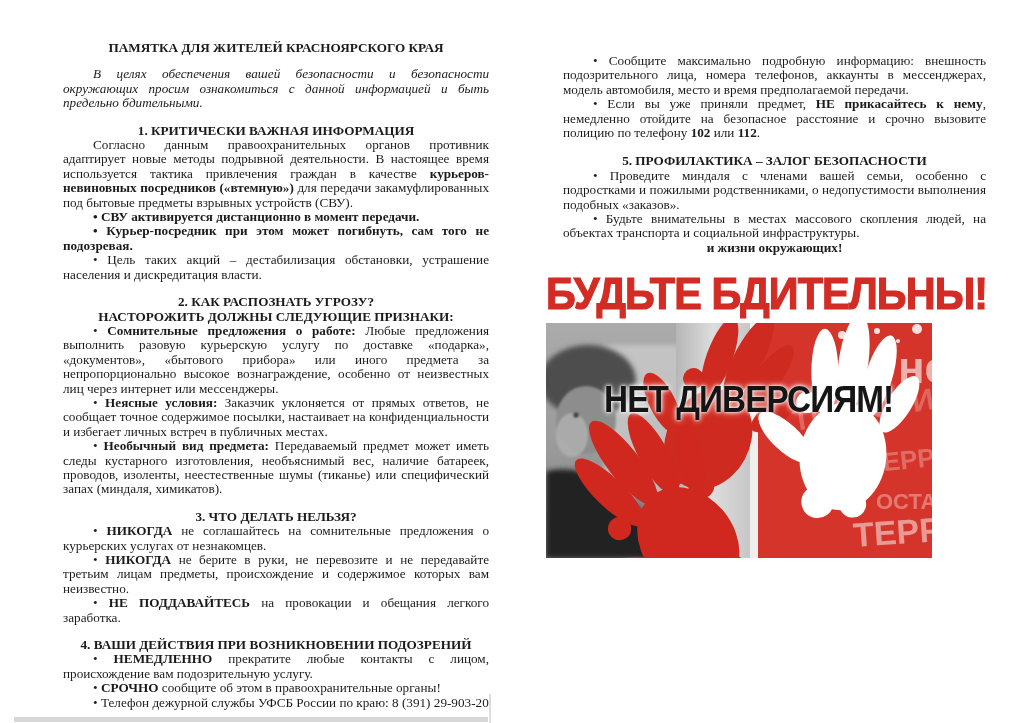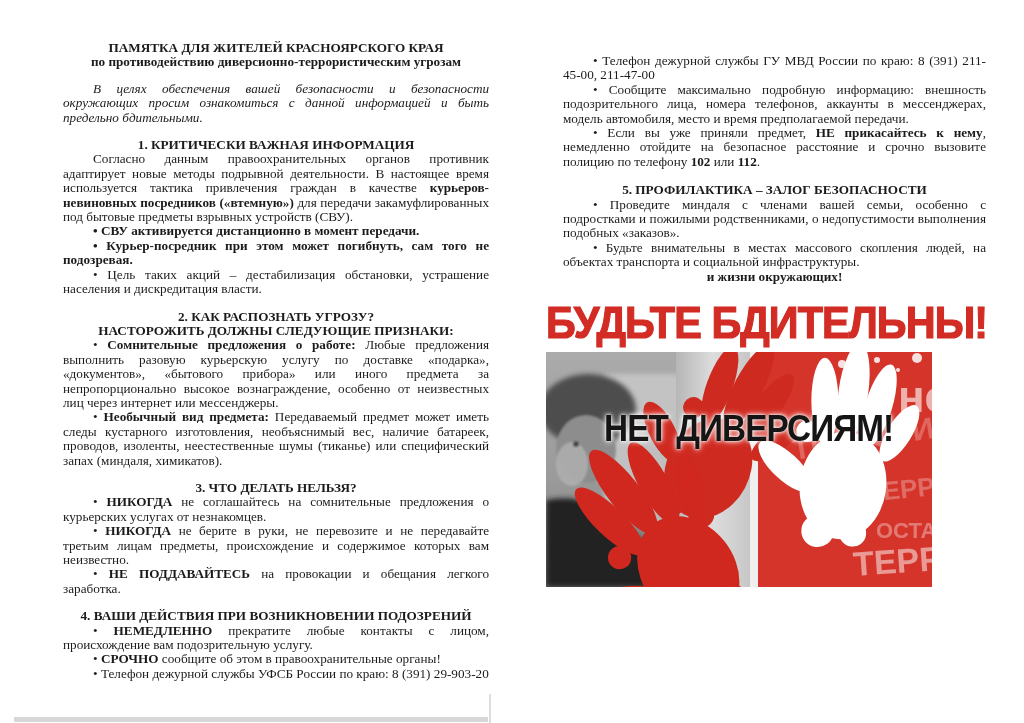--- a/index.html
+++ b/index.html
@@ -32,44 +32,43 @@
   .scan-vline{position:absolute;left:489px;top:694px;width:2px;height:29px;background:#dedede;}
   .wm{font-family:"Liberation Sans", sans-serif;font-weight:bold;}
 </style>
 </head>
 <body>
 
 <div class="sheet">
 
   <div class="col col-left" id="col-left">
       <div class="blk blk-heading"><b>ПАМЯТКА ДЛЯ ЖИТЕЛЕЙ КРАСНОЯРСКОГО КРАЯ</b></div>
-      <div class="blk blk-heading"><b>по противодействию диверсионно-террористическим угрозам</b></div>
       <div class="blk blk-para" style="margin-top: 12px; font-style: italic;"><span>В целях обеспечения вашей безопасности и безопасности окружающих просим ознакомиться с данной информацией и быть предельно бдительными.</span></div>
       <div class="blk blk-heading" style="margin-top: 13px;"><b>1. КРИТИЧЕСКИ ВАЖНАЯ ИНФОРМАЦИЯ</b></div>
       <div class="blk blk-para"><span>Согласно данным правоохранительных органов противник адаптирует новые методы подрывной деятельности. В настоящее время используется тактика привлечения граждан в качестве </span><b>курьеров-невиновных посредников («втемную»)</b><span> для передачи закамуфлированных под бытовые предметы взрывных устройств (СВУ).</span></div>
       <div class="blk blk-para"><b>• СВУ активируется дистанционно в момент передачи.</b></div>
       <div class="blk blk-para"><b>• Курьер-посредник при этом может погибнуть, сам того не подозревая.</b></div>
       <div class="blk blk-para"><span>• Цель таких акций – дестабилизация обстановки, устрашение населения и дискредитация власти.</span></div>
       <div class="blk blk-heading" style="margin-top: 13px;"><b>2. КАК РАСПОЗНАТЬ УГРОЗУ?</b></div>
       <div class="blk blk-heading"><b>НАСТОРОЖИТЬ ДОЛЖНЫ СЛЕДУЮЩИЕ ПРИЗНАКИ:</b></div>
       <div class="blk blk-para"><span>• </span><b>Сомнительные предложения о работе:</b><span> Любые предложения выполнить разовую курьерскую услугу по доставке «подарка», «документов», «бытового прибора» или иного предмета за непропорционально высокое вознаграждение, особенно от неизвестных лиц через интернет или мессенджеры.</span></div>
+      <div class="blk blk-para"><span>• </span><b>Неясные условия:</b><span> Заказчик уклоняется от прямых ответов, не сообщает точное содержимое посылки, настаивает на конфиденциальности и избегает личных встреч в публичных местах.</span></div>
       <div class="blk blk-para"><span>• </span><b>Необычный вид предмета:</b><span> Передаваемый предмет может иметь следы кустарного изготовления, необъяснимый вес, наличие батареек, проводов, изоленты, неестественные шумы (тиканье) или специфический запах (миндаля, химикатов).</span></div>
       <div class="blk blk-heading" style="margin-top: 13px;"><b>3. ЧТО ДЕЛАТЬ НЕЛЬЗЯ?</b></div>
       <div class="blk blk-para"><span>• </span><b>НИКОГДА</b><span> не соглашайтесь на сомнительные предложения о курьерских услугах от незнакомцев.</span></div>
       <div class="blk blk-para"><span>• </span><b>НИКОГДА</b><span> не берите в руки, не перевозите и не передавайте третьим лицам предметы, происхождение и содержимое которых вам неизвестно.</span></div>
       <div class="blk blk-para"><span>• </span><b>НЕ ПОДДАВАЙТЕСЬ</b><span> на провокации и обещания легкого заработка.</span></div>
       <div class="blk blk-heading" style="margin-top: 13px;"><b>4. ВАШИ ДЕЙСТВИЯ ПРИ ВОЗНИКНОВЕНИИ ПОДОЗРЕНИЙ</b></div>
       <div class="blk blk-para"><span>• </span><b>НЕМЕДЛЕННО</b><span> прекратите любые контакты с лицом, происхождение вам подозрительную услугу.</span></div>
       <div class="blk blk-para"><span>• </span><b>СРОЧНО</b><span> сообщите об этом в правоохранительные органы!</span></div>
       <div class="blk blk-para"><span>• Телефон дежурной службы УФСБ России по краю: 8 (391) 29-903-20</span></div>
     </div>
 
   <div class="col col-right">
     <div id="col-right-blocks">
-        <div class="blk blk-para"><span>• Телефон дежурной службы ГУ МВД России по краю: 8 (391) 211-45-00, 211-47-00</span></div>
         <div class="blk blk-para"><span>• Сообщите максимально подробную информацию: внешность подозрительного лица, номера телефонов, аккаунты в мессенджерах, модель автомобиля, место и время предполагаемой передачи.</span></div>
         <div class="blk blk-para"><span>• Если вы уже приняли предмет, </span><b>НЕ прикасайтесь к нему</b><span>, немедленно отойдите на безопасное расстояние и срочно вызовите полицию по телефону </span><b>102</b><span> или </span><b>112</b><span>.</span></div>
         <div class="blk blk-heading" style="margin-top: 14px;"><b>5. ПРОФИЛАКТИКА – ЗАЛОГ БЕЗОПАСНОСТИ</b></div>
         <div class="blk blk-para"><span>• Проведите миндаля с членами вашей семьи, особенно с подростками и пожилыми родственниками, о недопустимости выполнения подобных «заказов».</span></div>
         <div class="blk blk-para"><span>• Будьте внимательны в местах массового скопления людей, на объектах транспорта и социальной инфраструктуры.</span></div>
         <div class="blk blk-heading"><b>и жизни окружающих!</b></div>
       </div>
 
     <div class="poster">
       <div class="poster-title" style="color: rgb(210, 44, 36);">БУДЬТЕ БДИТЕЛЬНЫ!</div>

